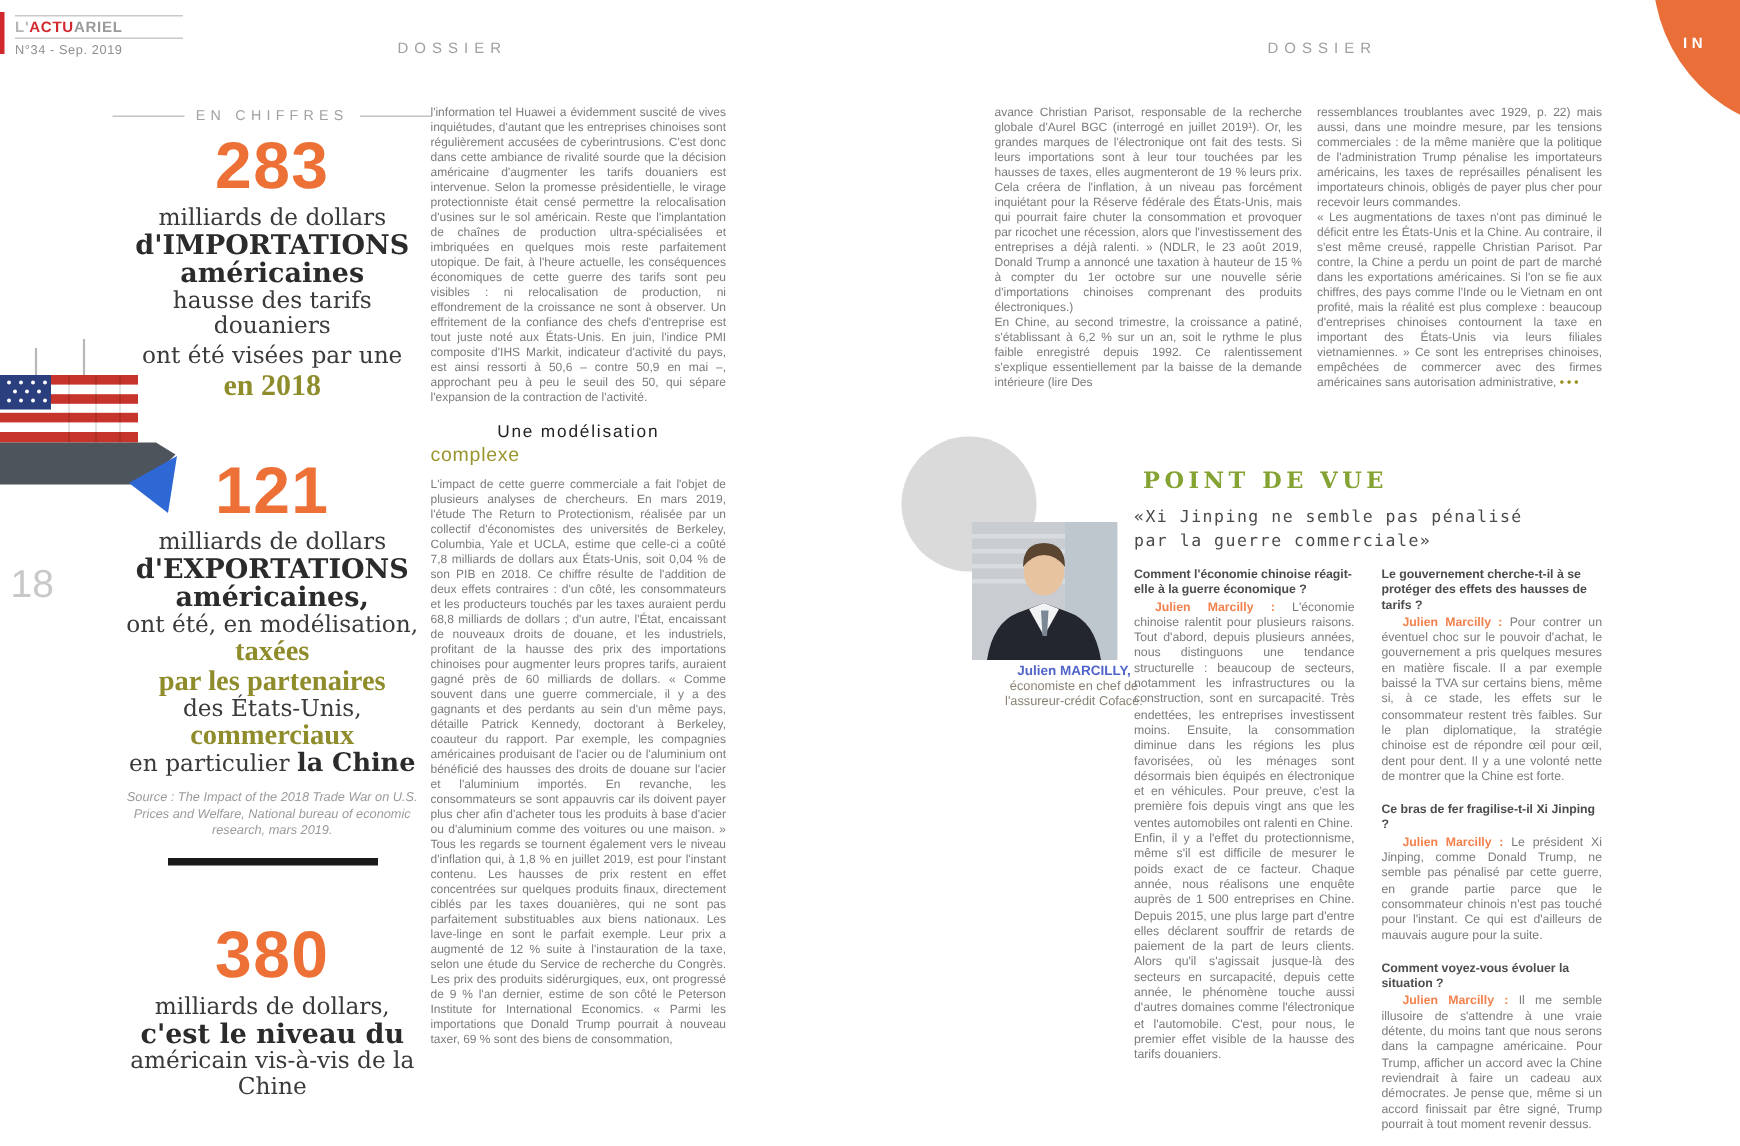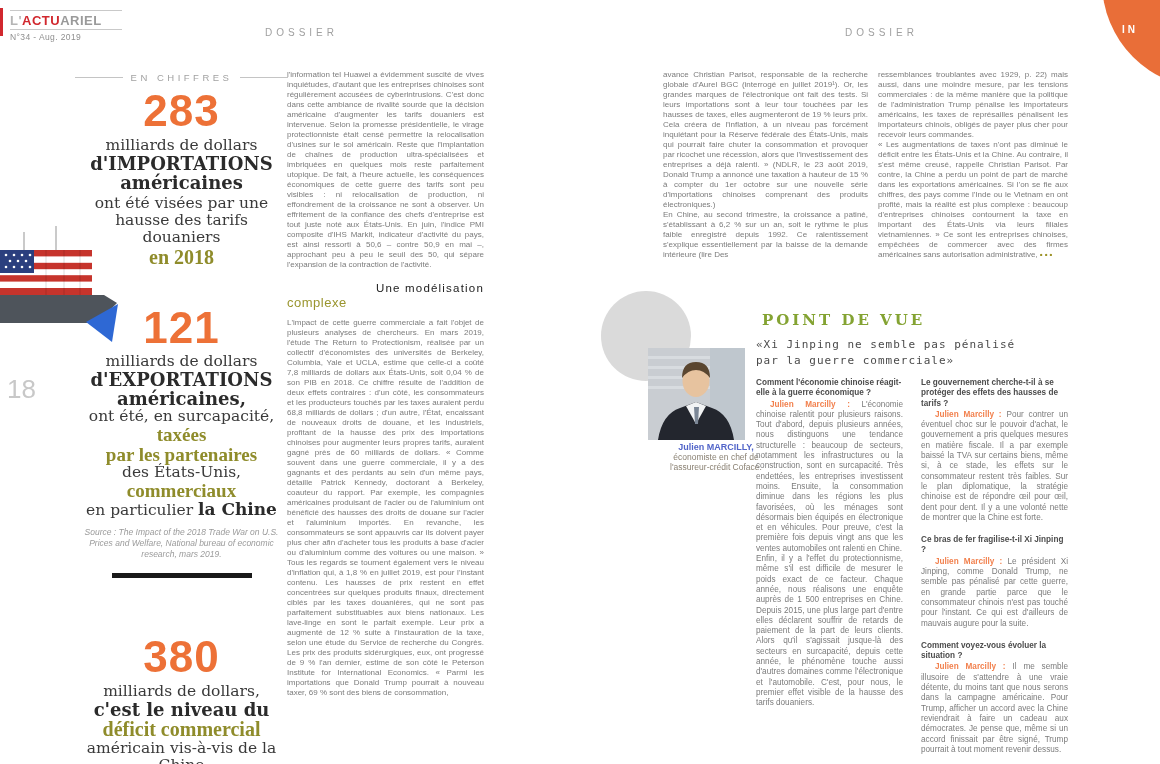--- a/index.html
+++ b/index.html
@@ -3,21 +3,21 @@
 <meta charset="utf-8">
 <style>
   html,body{margin:0;padding:0;background:#ffffff;}
   .page{position:relative;width:1160px;height:764px;background:#ffffff;overflow:hidden;
         font-family:"Liberation Sans",sans-serif;}
 
   
   .spine-mark{position:absolute;left:0;top:8px;width:3px;height:28px;background:#D1282E;}
   .masthead{position:absolute;left:10px;top:10px;width:112px;}
   .masthead .rule{height:1px;background:#c9c9c9;}
-  .brand{font-family:"Liberation Sans",sans-serif;font-weight:bold;font-size:13px;
+  .brand{font-family:"Liberation Sans",sans-serif;font-weight:bold;font-size:10px;
          letter-spacing:.5px;padding:2px 0 1px 0;color:#9a9a9a;}
   .brand .pre{color:#b5b5b5;font-weight:bold;}
   .brand .strong{color:#D1282E;}
   .issue{font-size:8.5px;color:#8f8f8f;padding-top:2px;letter-spacing:.4px;}
   .section-label{position:absolute;top:27px;font-size:10px;letter-spacing:4px;color:#A0A0A0;}
   .corner-tab{position:absolute;left:1102px;top:-124px;width:212px;height:212px;
               border-radius:50%;background:#E96E38;}
   .corner-tab-text{position:absolute;left:1122px;top:24px;color:#ffffff;font-size:10px;
                    font-weight:bold;letter-spacing:3px;}
 
@@ -33,36 +33,36 @@
   .s-line{font-size:15.5px;line-height:17px;}
   .s-bold{font-weight:bold;font-size:18px;line-height:19px;color:#2B2B2B;}
   .s-olive{color:#8F8C2B;font-weight:bold;font-family:Liberation Serif, serif;}
   .s-year{font-size:20px;line-height:22px;}
   .s-keyword{font-size:19px;line-height:19.5px;}
   .s-deficit{font-size:20px;line-height:21px;}
   .source{font-size:8.5px;line-height:11px;font-style:italic;color:#9B9B9B;margin-top:8px;
           font-family:"Liberation Sans",sans-serif;}
   .black-bar{width:140px;height:5px;background:#191919;margin:13px auto 0 auto;}
   .num2{margin-top:38px;}
-  .num3{margin-top:57px;}
+  .num3{margin-top:38px;}
   .page-number{position:absolute;left:7px;top:374px;font-size:26px;color:#C8C8C8;
                font-family:"Liberation Sans",sans-serif;}
 
   
   .ship{position:absolute;left:0;top:222px;}
 
   
   .body-col{position:absolute;font-size:8px;line-height:10px;color:#7B7B7B;
             text-align:justify;}
   .body-col p{margin:0;}
   .col2{left:287px;top:70px;width:197px;}
   .col3{left:663px;top:70px;width:205px;}
   .col4{left:878px;top:70px;width:190px;}
   .sub-eyebrow{font-size:11.5px;letter-spacing:1.2px;color:#222222;margin-top:13px;
-               text-align:right;font-family:"Liberation Sans",sans-serif;}
+               text-align:center;font-family:"Liberation Sans",sans-serif;}
   .sub-title{font-size:13px;color:#9A952E;text-align:left;line-height:17px;margin:1px 0 7px 0;
              font-family:"Liberation Sans",sans-serif;letter-spacing:.5px;}
   .more-dots{color:#988E1E;font-weight:bold;letter-spacing:2px;}
 
   
   .deco-circle{position:absolute;left:601px;top:291px;width:90px;height:90px;
                border-radius:50%;background:#DADADA;}
   .portrait{position:absolute;left:648px;top:348px;}
   .caption{position:absolute;left:660px;top:442px;width:112px;text-align:center;
            font-size:8.5px;line-height:10px;color:#8A8173;}
@@ -85,60 +85,59 @@
 </head>
 <body>
 
 <div class="page">
 
   <div class="spine-mark"></div>
   <div class="masthead">
     <div class="rule"></div>
     <div class="brand"><span class="pre">L'</span><span class="strong">ACTU</span><span>ARIEL</span></div>
     <div class="rule"></div>
-    <div class="issue">N°34 - Aug. 2019</div>
+    <div class="issue">N°34 - Sep. 2019</div>
   </div>
   <div class="section-label" style="left:265px;">DOSSIER</div>
   <div class="section-label" style="left:845px;">DOSSIER</div>
   <div class="corner-tab"></div>
   <div class="corner-tab-text">IN</div>
 
   <div class="stats">
     <div class="kicker">
       <span class="kline"></span>
       <span>EN CHIFFRES</span>
       <span class="kline"></span>
     </div>
 
     <div class="big-num num1">283</div>
     <div class="s-line" style="margin-top:4px;">milliards de dollars</div>
     <div class="s-line s-bold">d'IMPORTATIONS</div>
     <div class="s-line s-bold">américaines</div>
+    <div class="s-line">hausse des tarifs douaniers</div>
     <div class="s-line" style="margin-top:3px;">ont été visées par une</div>
-    <div class="s-line">hausse des tarifs douaniers</div>
     <div class="s-line s-olive s-year">en 2018</div>
 
     <div class="big-num num2">121</div>
     <div class="s-line" style="margin-top:3px;">milliards de dollars</div>
     <div class="s-line s-bold">d'EXPORTATIONS</div>
     <div class="s-line s-bold">américaines,</div>
-    <div class="s-line">ont été, en surcapacité,</div>
+    <div class="s-line">ont été, en modélisation,</div>
     <div class="s-line s-olive s-keyword">taxées</div>
     <div class="s-line s-olive s-keyword">par les partenaires</div>
     <div class="s-line">des États-Unis,</div>
     <div class="s-line s-olive s-keyword">commerciaux</div>
     <div class="s-line"><span>en particulier </span><span style="font-weight:bold;font-size:17px;color:#2B2B2B;">la Chine</span></div>
     <div class="source">Source : The Impact of the 2018 Trade War on U.S. Prices and Welfare, National bureau of economic research, mars 2019.</div>
 
     <div class="black-bar"></div>
 
     <div class="big-num num3">380</div>
     <div class="s-line" style="margin-top:4px;">milliards de dollars,</div>
     <div class="s-line s-bold">c'est le niveau du</div>
-    <div class="s-line s-olive s-deficit">déficit commercial</div>
     <div class="s-line">américain vis-à-vis de la Chine</div>
 
   </div>
 
   <svg class="ship" width="124" height="122" viewBox="0 0 124 122">
     <line x1="24" y1="10" x2="24" y2="30" stroke="#b8b8b8" stroke-width="1.5"></line>
     <line x1="56" y1="4" x2="56" y2="30" stroke="#b8b8b8" stroke-width="1.5"></line>
     <g>
       <rect x="0" y="28" width="92" height="45" fill="#ffffff"></rect>
       <rect x="0" y="28" width="92" height="6.4" fill="#C6342C"></rect>

